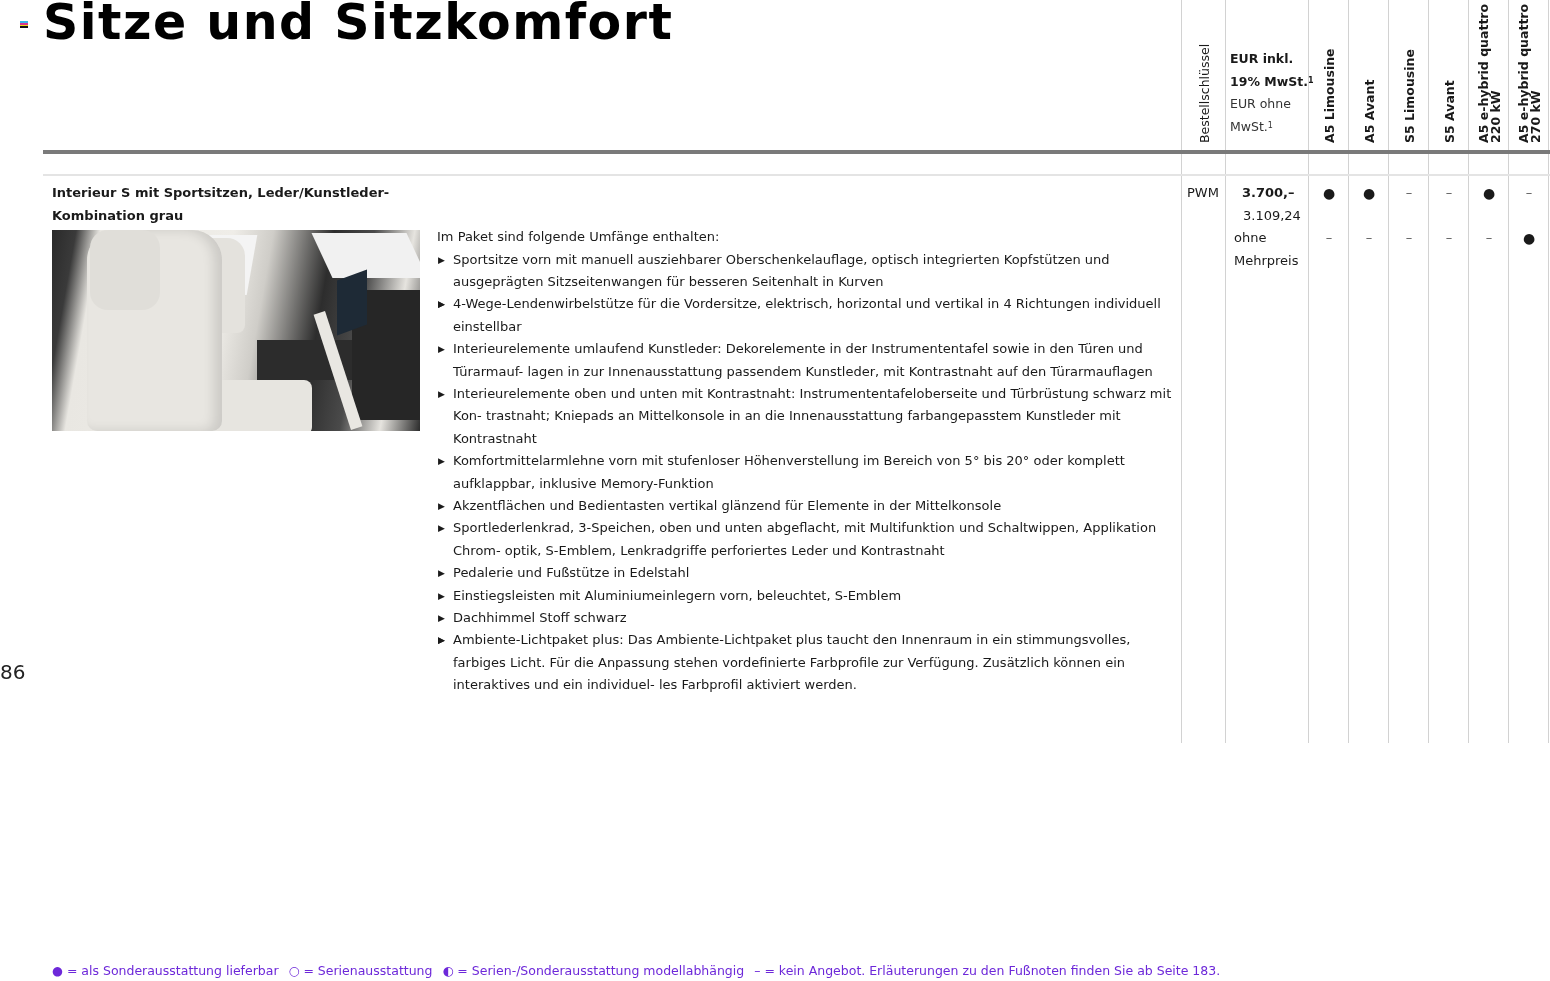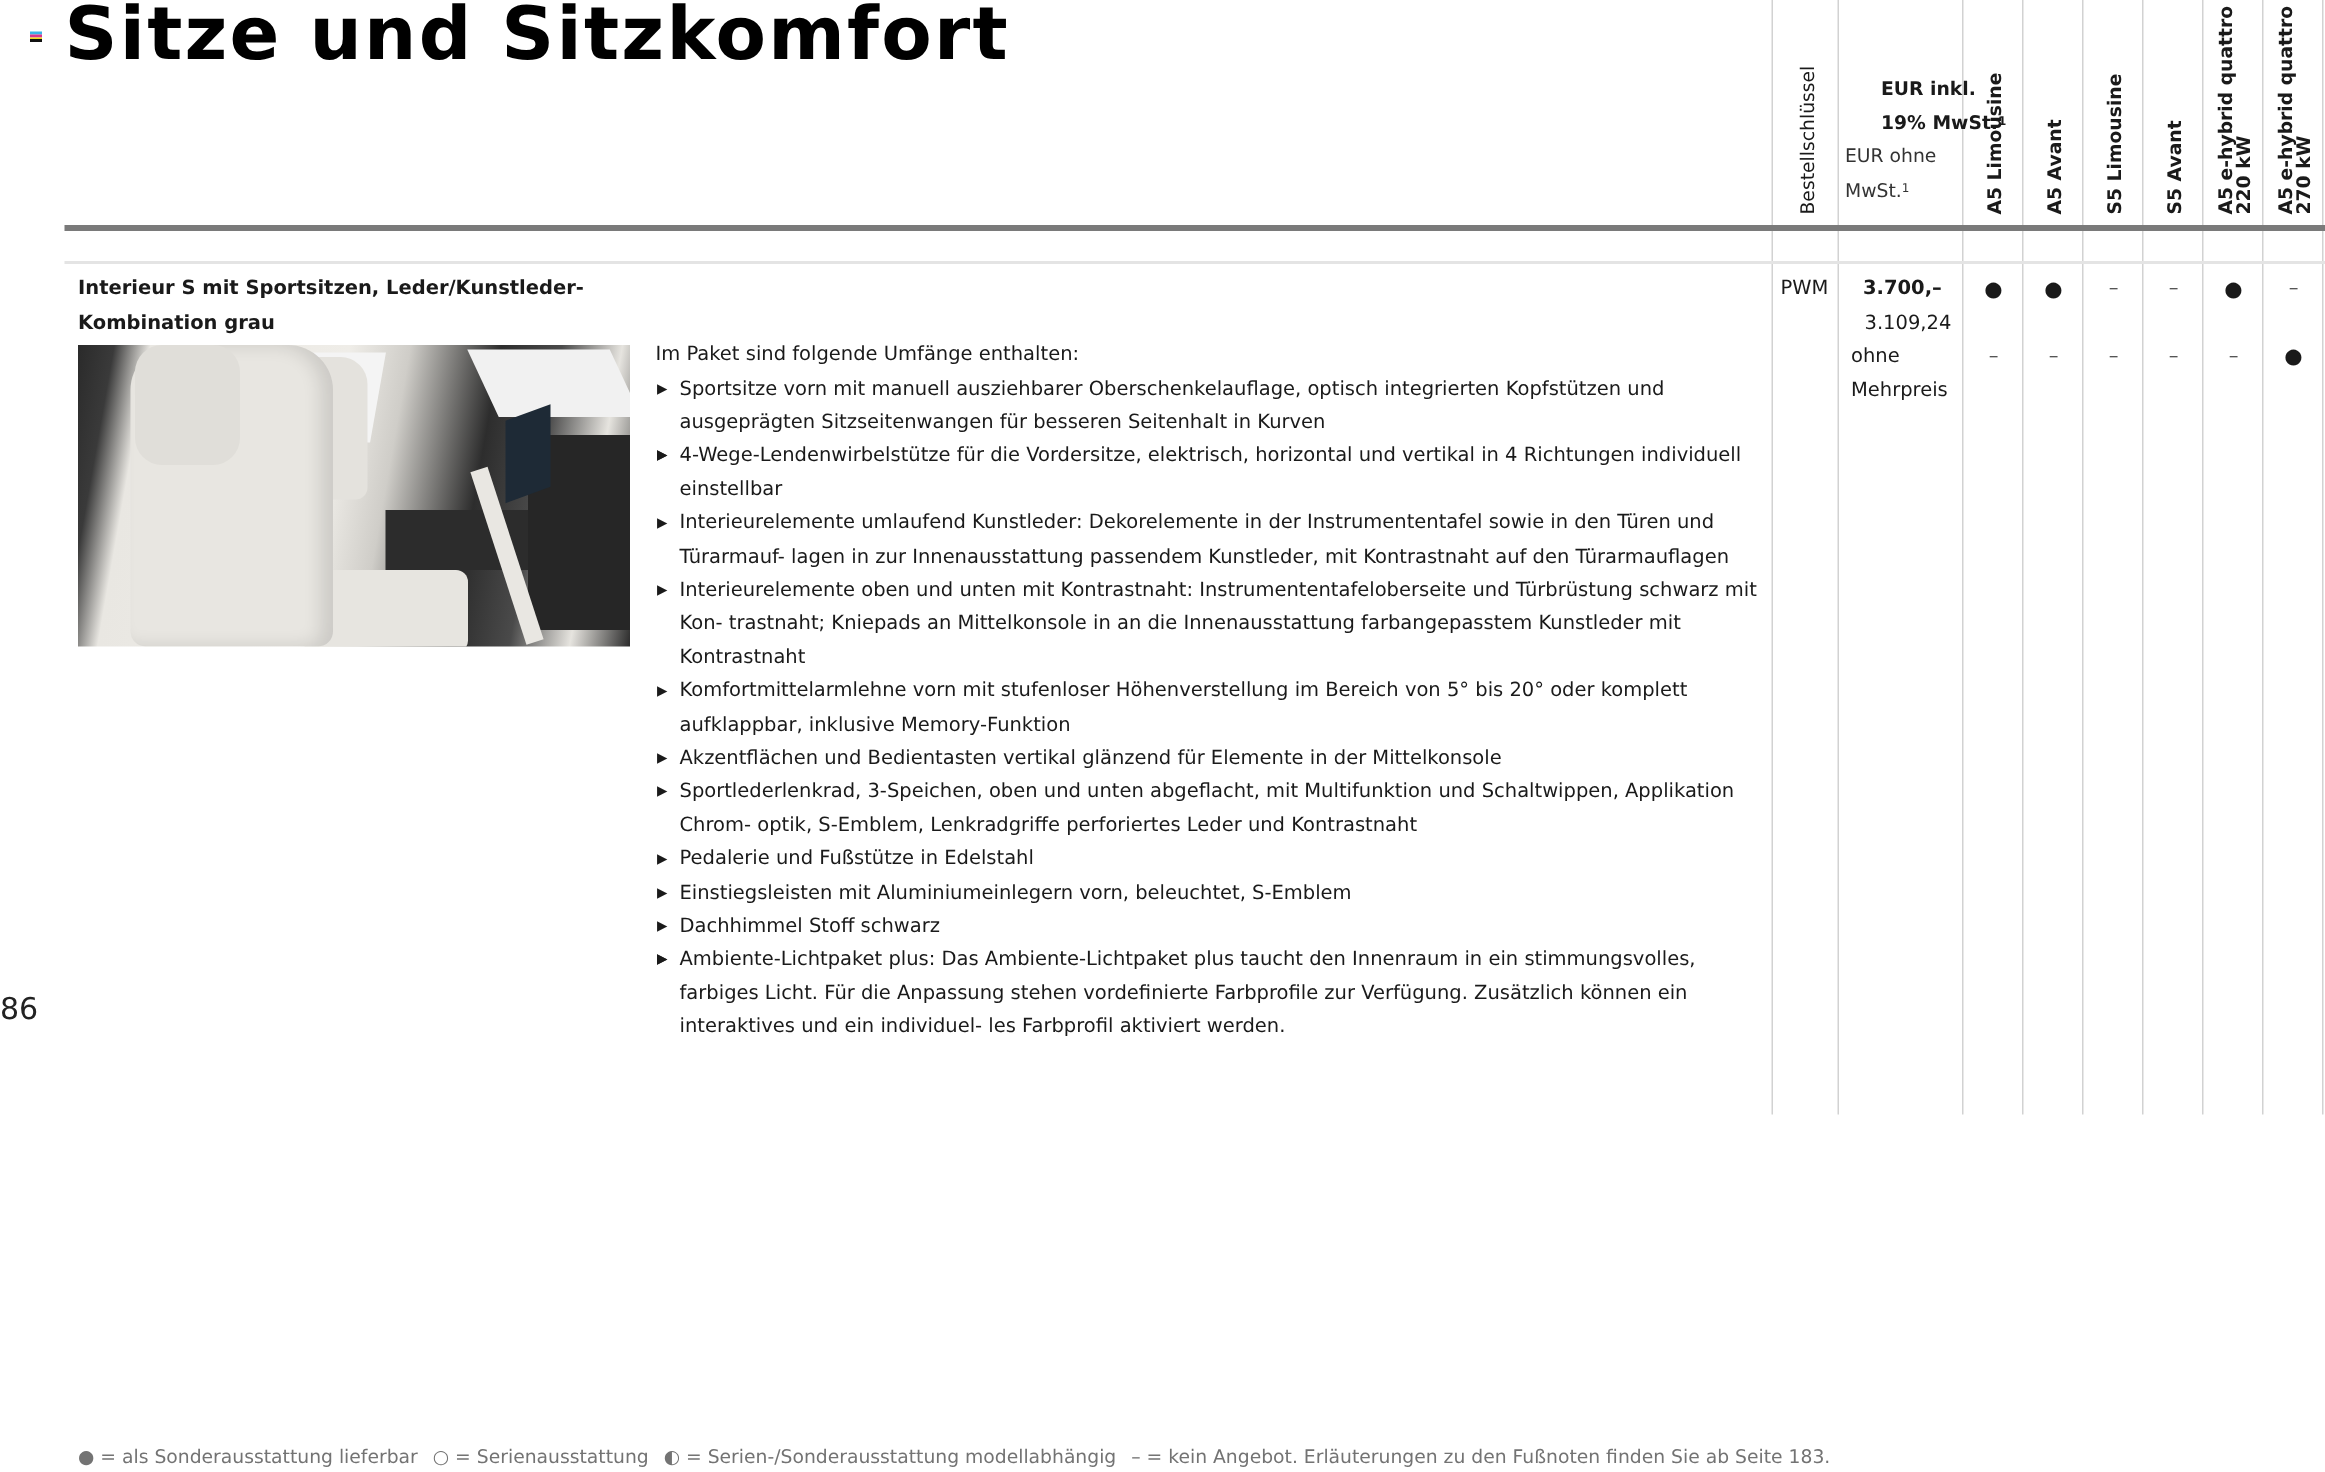--- a/index.html
+++ b/index.html
@@ -25,21 +25,21 @@
     .thick-rule { position: absolute; left: 43px; top: 150px; width: 1507px; height: 4px; background: #7a7a7a; }
     .thin-rule { position: absolute; left: 43px; top: 174px; width: 1507px; height: 2px; background: #e4e4e4; }
 
     .vhead {
       position: absolute; bottom: 831px; transform-origin: left bottom;
       transform: rotate(-90deg); white-space: nowrap; font-size: 12.5px; line-height: 13px;
     }
     .vhead.bold { font-weight: bold; }
 
     .price-head { position: absolute; left: 1230px; top: 48px; font-size: 12.5px; line-height: 22.5px; }
-    .price-head .b { font-weight: bold; display: block; margin-left: 24px; }
+    .price-head .b { font-weight: bold; display: block; }
     .price-head .n { display: block; color: #333; }
     sup { font-size: 8px; vertical-align: top; position: relative; top: -1px; }
 
     
     .item-title { position: absolute; left: 52px; top: 182px; width: 380px; font-weight: bold; font-size: 13px; line-height: 22.5px; }
     .photo {
       position: absolute; left: 52px; top: 230px; width: 368px; height: 201px; overflow: hidden;
       background: linear-gradient(100deg, #2a2a2a 0%, #3a3a3a 6%, #e9e7e2 12%, #efede8 45%, #cfcdc8 55%, #2d2d2d 70%, #4a4a4a 80%, #e6e4df 90%, #2b2b2b 100%);
     }
     .photo .window1 { position: absolute; left: 80px; top: 5px; width: 120px; height: 60px; background: #f4f4f4; transform: skewX(-10deg); }
@@ -60,21 +60,21 @@
 
     .order-code { position: absolute; left: 1187px; top: 182px; font-size: 13px; line-height: 22.5px; }
     .price-incl { position: absolute; left: 1242px; top: 182px; font-size: 13px; font-weight: bold; line-height: 22.5px; }
     .price-excl { position: absolute; left: 1243px; top: 204.5px; font-size: 13px; line-height: 22.5px; }
     .price-none { position: absolute; left: 1234px; top: 227px; font-size: 13px; line-height: 22.5px; width: 72px; }
 
     .mark { position: absolute; width: 40px; text-align: center; font-size: 13px; line-height: 22.5px; }
     .mark.dot { font-size: 14px; }
     .mark.dash { color: #555; }
 
-    .legend { position: absolute; left: 52px; top: 963px; font-size: 12.5px; color: #737373; white-space: nowrap; }
+    .legend { position: absolute; left: 52px; top: 963px; font-size: 12.5px; color: #6d28d9; white-space: nowrap; }
     .legend span { margin-right: 6px; }
   </style>
 </head>
 <body>
 
 <div class="cmyk-mark">
   <span class="c"></span>
     <span class="m"></span>
     <span class="y"></span>
     <span class="k"></span>

